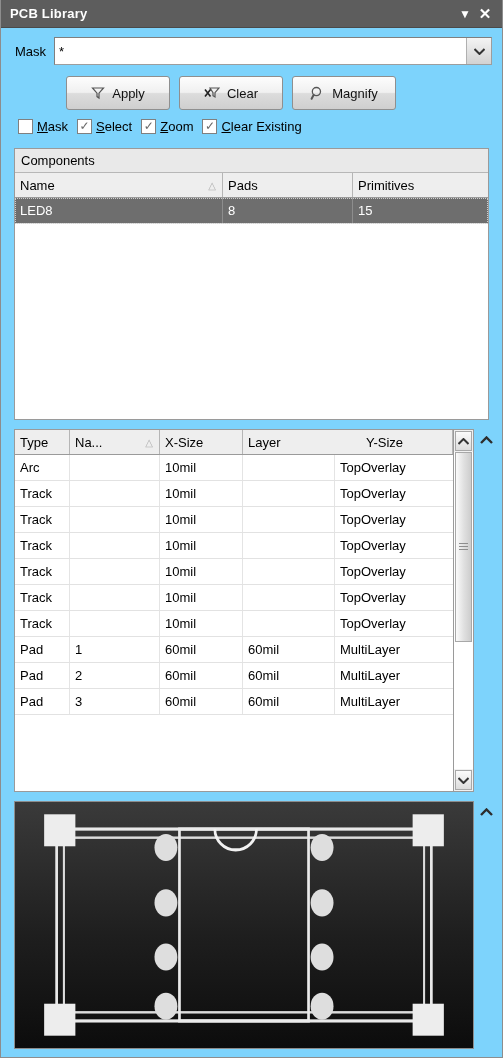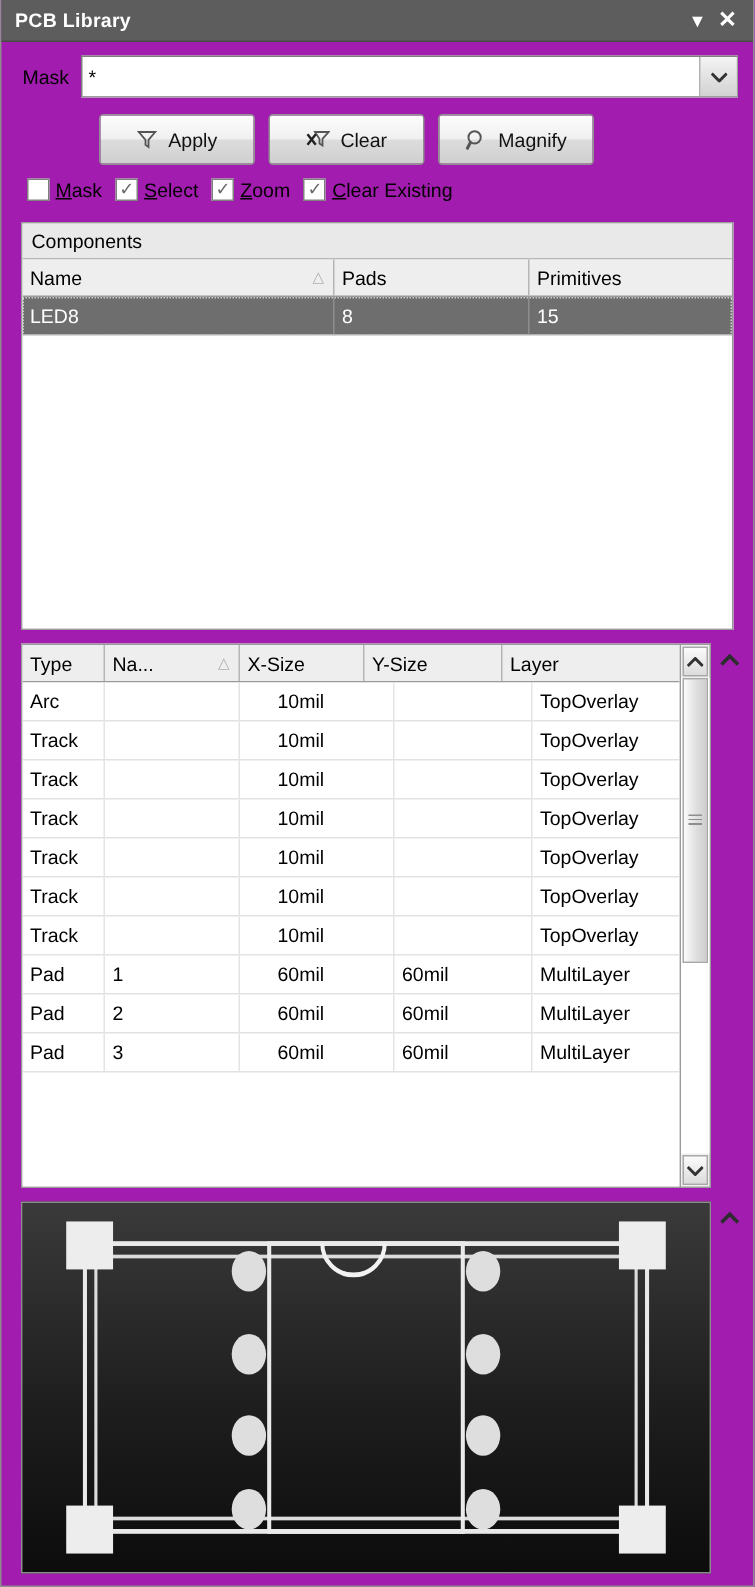--- a/index.html
+++ b/index.html
@@ -14,21 +14,21 @@
     font-size: 12px;
     color: #000;
     overflow: hidden;
     position: relative;
   }
 
   .panel {
     width: 503px;
     height: 1058px;
     box-sizing: border-box;
-    background: #a21caf;
+    background: #7dd3fc;
     display: flex;
     flex-direction: column;
     border-left: 1px solid #8d8d8d;
     border-right: 1px solid #8d8d8d;
     border-bottom: 1px solid #8d8d8d;
   }
 
   
   .titlebar {
     height: 27px;
@@ -268,21 +268,21 @@
     margin: 0 0 0 13px;
   }
   .primitives-box .grid-caption { flex: 1 1 auto; }
   .primitives-box .hc.p-type { width: 55px; }
   .primitives-box .hc.p-name { width: 90px; }
   .primitives-box .hc.p-x { width: 83px; }
   .primitives-box .hc.p-y { width: 92px; }
   .primitives-box .hc.p-layer { flex: 1 1 auto; border-right: none; }
   .primitives-box .gc.p-type { width: 55px; }
   .primitives-box .gc.p-name { width: 90px; }
-  .primitives-box .gc.p-x { width: 83px; margin-left: 20px; }
+  .primitives-box .gc.p-x { width: 83px; }
   .primitives-box .gc.p-y { width: 92px; }
   .primitives-box .gc.p-layer { flex: 1 1 auto; border-right: none; }
 
   .vscroll {
     width: 20px;
     background: #f1f1f1;
     border: 1px solid #9a9a9a;
     border-left: none;
     box-sizing: border-box;
     display: flex;
@@ -459,22 +459,22 @@
 
   <div class="prims-region">
     <div class="gridbox primitives-box">
       <div class="grid-header">
         <div class="hc p-type">Type</div>
         <div class="hc p-name">
           <span>Na...</span>
           <span class="sort-asc">△</span>
         </div>
         <div class="hc p-x">X-Size</div>
+        <div class="hc p-layer">Layer</div>
         <div class="hc p-y">Y-Size</div>
-        <div class="hc p-layer">Layer</div>
       </div>
       <div class="grid-body" id="prim-body">
           <div class="grow">
             <div class="gc p-type">Arc</div>
             <div class="gc p-name"></div>
             <div class="gc p-x">10mil</div>
             <div class="gc p-y"></div>
             <div class="gc p-layer">TopOverlay</div>
           </div>
           <div class="grow">

